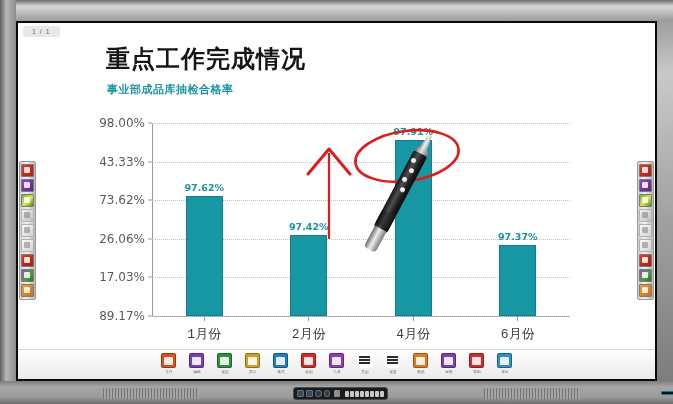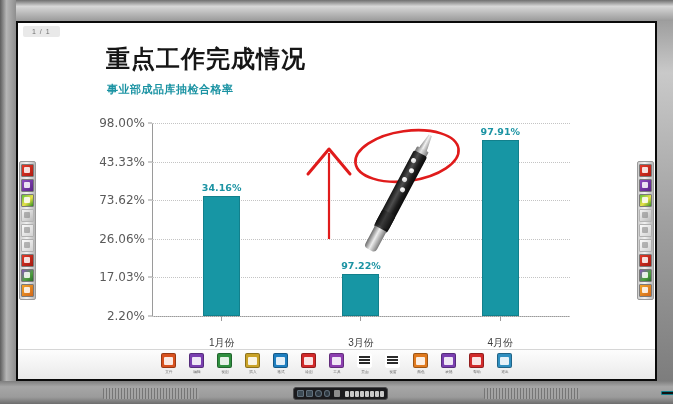--- a/index.html
+++ b/index.html
@@ -68,23 +68,23 @@
         font-family:"DejaVu Sans","Liberation Sans",sans-serif;}
   .ytick-mark{position:absolute;right:100%;width:4px;height:0;
         border-top:1px solid #9a9a9a;transform:translateY(-.5px);}
   .axisline{position:absolute;left:0;top:0;bottom:0;width:1px;background:#9a9a9a;}
 
   .bars{position:absolute;left:0;top:0;right:0;bottom:0;display:flex;}
   .bcol{flex:1;position:relative;display:flex;justify-content:center;align-items:flex-end;}
   .bar{width:37px;background:#1796a4;border:1px solid #12808c;box-sizing:border-box;}
   .bar-val{position:absolute;width:70px;text-align:center;font-size:9.5px;font-weight:bold;
       color:#1b93a3;font-family:"DejaVu Sans","Liberation Sans",sans-serif;}
-  .xtick{position:absolute;top:100%;margin-top:20px;width:70px;text-align:center;
-      font-size:10px;color:#3c3c3c;
-      font-family:Liberation Sans, sans-serif;}
+  .xtick{position:absolute;top:100%;margin-top:9px;width:70px;text-align:center;
+      font-size:13px;color:#3c3c3c;
+      font-family:Liberation Mono, monospace;}
   .xtick-mark{position:absolute;top:100%;width:0;height:5px;border-left:1px solid #9a9a9a;}
 
   
   .annot{position:absolute;left:0;top:0;width:641px;height:360px;pointer-events:none;}
 
   
   .pen{position:absolute;left:404px;top:112px;width:17px;height:135px;
        transform:rotate(28deg);transform-origin:50% 0%;}
   .pen .tip{position:absolute;left:4px;top:0;width:9px;height:17px;
        background:linear-gradient(90deg,#7b7b7b,#f2f2f2 45%,#8e8e8e);
@@ -196,41 +196,47 @@
               <div class="gridline" style="top: 40%;"></div>
               <div class="ytick" style="top: 40%;">73.62%</div>
               <div class="ytick-mark" style="top: 40%;"></div>
               <div class="gridline" style="top: 60%;"></div>
               <div class="ytick" style="top: 60%;">26.06%</div>
               <div class="ytick-mark" style="top: 60%;"></div>
               <div class="gridline" style="top: 80%;"></div>
               <div class="ytick" style="top: 80%;">17.03%</div>
               <div class="ytick-mark" style="top: 80%;"></div>
               <div class="gridline" style="top: 100%;"></div>
-              <div class="ytick" style="top: 100%;">2.20%</div>
+              <div class="ytick" style="top: 100%;">89.17%</div>
               <div class="ytick-mark" style="top: 100%;"></div>
             </div>
           <div class="bars" id="barlayer">
               <div class="bcol">
-                <div class="bar-val" style="bottom:calc(62.000000000000455% + 3px)">34.16%</div>
+                <div class="bar-val" style="bottom:calc(62.000000000000455% + 3px)">97.62%</div>
                 <div class="bar" style="height:62.000000000000455%;background:#1796a4"></div>
                 <div class="xtick-mark"></div>
                 <div class="xtick">1月份</div>
               </div>
               <div class="bcol">
-                <div class="bar-val" style="bottom:calc(21.999999999999886% + 3px)">97.22%</div>
-                <div class="bar" style="height:21.999999999999886%;background:#1796a4"></div>
+                <div class="bar-val" style="bottom:calc(42.00000000000017% + 3px)">97.42%</div>
+                <div class="bar" style="height:42.00000000000017%;background:#1796a4"></div>
                 <div class="xtick-mark"></div>
-                <div class="xtick">3月份</div>
+                <div class="xtick">2月份</div>
               </div>
               <div class="bcol">
                 <div class="bar-val" style="bottom:calc(90.99999999999966% + 3px)">97.91%</div>
                 <div class="bar" style="height:90.99999999999966%;background:#1796a4"></div>
                 <div class="xtick-mark"></div>
                 <div class="xtick">4月份</div>
+              </div>
+              <div class="bcol">
+                <div class="bar-val" style="bottom:calc(37.000000000000455% + 3px)">97.37%</div>
+                <div class="bar" style="height:37.000000000000455%;background:#1796a4"></div>
+                <div class="xtick-mark"></div>
+                <div class="xtick">6月份</div>
               </div>
             </div>
         </div>
       </div>
 
       <svg class="annot" viewBox="0 0 641 360">
         <g>
           <path d="M311 216 L311 130" stroke="#e01b1b" stroke-width="2.2" fill="none"></path>
           <path d="M290 151 L311 126 L332 151" stroke="#e01b1b" stroke-width="3" fill="none" stroke-linecap="round" stroke-linejoin="round"></path>
         </g>

